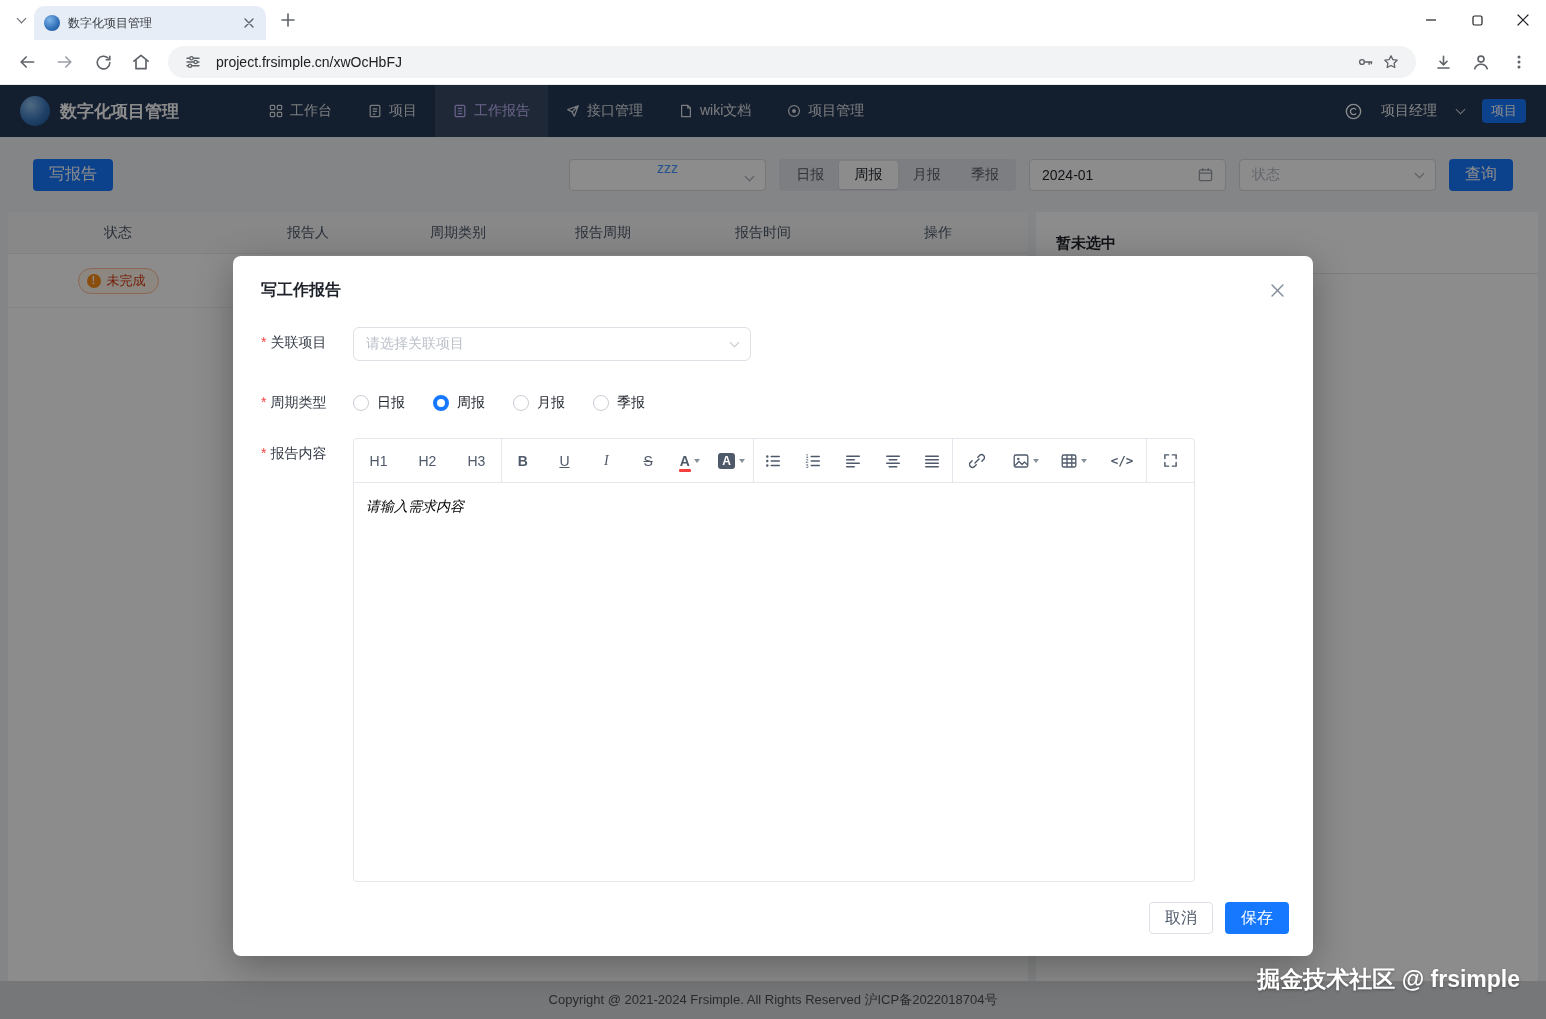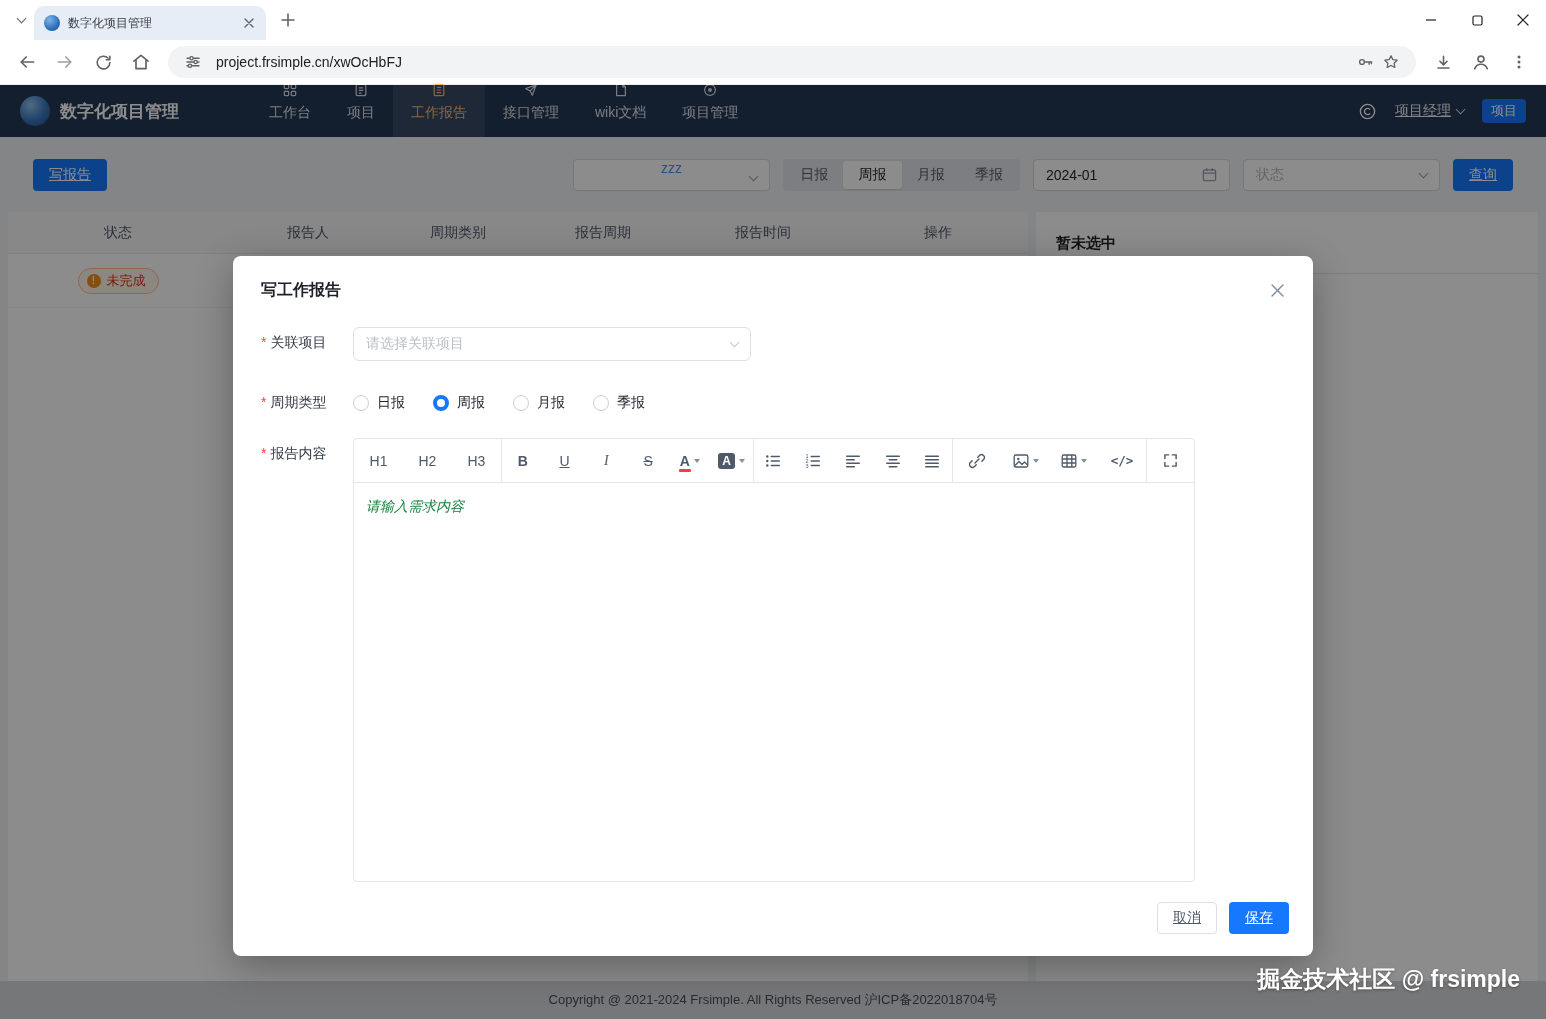--- a/index.html
+++ b/index.html
@@ -25,29 +25,29 @@
   .url { flex:1; font-size:14px; color:#202124; margin-left:10px; white-space:nowrap; overflow:hidden; }
   .ab-icon { width:26px; height:26px; display:flex; align-items:center; justify-content:center; flex:none; }
 
   
   .app { position:absolute; left:0; top:85px; width:1546px; height:934px; display:flex; flex-direction:column; background:#f0f2f5; }
 
   .app-header { height:52px; background:#243754; display:flex; align-items:center; padding:0 20px; flex:none; }
   .logo { width:30px; height:30px; border-radius:50%; background:radial-gradient(circle at 35% 30%, #8fc0ee, #3b78bd 55%, #1d4f8c); flex:none; }
   .app-title { color:#ffffff; font-size:17px; font-weight:700; margin-left:10px; white-space:nowrap; }
   .nav { display:flex; align-items:center; height:52px; margin-left:72px; }
-  .nav-item { height:56px; display:flex; align-items:center; gap:7px; padding:0 18px; color:rgba(255,255,255,0.85); font-size:14px; cursor:pointer; white-space:nowrap;flex-direction:column; }
-  .nav-item.active { color:#fdba74; background:rgba(255,255,255,0.09); }
+  .nav-item { height:56px; display:flex; align-items:center; gap:7px; padding:0 18px; color:rgba(255,255,255,0.85); font-size:14px; cursor:pointer; white-space:nowrap; }
+  .nav-item.active { color:#c4b5fd; background:rgba(255,255,255,0.09); }
   .hdr-right { margin-left:auto; display:flex; align-items:center; gap:18px; }
-  .role { color:rgba(255,255,255,0.92); font-size:14px; display:flex; align-items:center; gap:6px; white-space:nowrap;text-decoration:underline; }
+  .role { color:rgba(255,255,255,0.92); font-size:14px; display:flex; align-items:center; gap:20px; white-space:nowrap; }
   .chev-w { width:7px; height:7px; border-right:1.5px solid rgba(255,255,255,0.8); border-bottom:1.5px solid rgba(255,255,255,0.8); transform:rotate(45deg); margin-top:-4px; }
   .role-badge { background:#1677ff; color:#fff; font-size:13px; padding:3px 9px; border-radius:4px; white-space:nowrap; }
 
   .filter-bar { height:75px; display:flex; align-items:center; padding:0 33px; flex:none; }
-  .btn { height:32px; border-radius:4px; display:inline-flex; align-items:center; justify-content:center; font-size:14px; cursor:pointer;text-decoration:underline; }
+  .btn { height:32px; border-radius:4px; display:inline-flex; align-items:center; justify-content:center; font-size:16px; cursor:pointer; }
   .btn-primary { background:#1677ff; color:#fff; border:none; padding:0 16px; }
   .filter-right { margin-left:auto; display:flex; align-items:center; gap:13px; }
   .sel { height:32px; background:#fff; border:1px solid #d9d9d9; border-radius:4px; display:flex; align-items:center; padding:0 12px; font-size:14px; }
   .sel .chev-g { margin-left:auto; width:7px; height:7px; border-right:1.5px solid #9aa0aa; border-bottom:1.5px solid #9aa0aa; transform:rotate(45deg); margin-top:-3px; }
   .seg { width:237px; height:32px; background:#e4e6eb; border-radius:4px; display:flex; padding:2px; }
   .seg-item { flex:1; display:flex; align-items:center; justify-content:center; font-size:14px; color:#555b66; border-radius:3px; cursor:pointer; white-space:nowrap; }
   .seg-item.selected { background:#ffffff; color:#1f2329; box-shadow:0 1px 2px rgba(0,0,0,0.1); }
 
   .content { flex:1; display:flex; padding:0 8px; gap:8px; overflow:hidden; }
   .table-panel { flex:1; background:#ffffff; border-radius:2px; overflow:hidden; }
@@ -84,21 +84,21 @@
   .ed-group { display:flex; border-right:1px solid #e5e6eb;justify-content:space-between; }
   .g1{width:148px} .g2{width:252px} .g3{width:200px} .g4{width:194px} .g5{width:47px; border-right:none;}
   .ed-btn { flex:1; height:43px; display:flex; align-items:center; justify-content:center; color:#4e5969; font-size:14px; cursor:pointer; }
   .ed-btn .b{font-weight:700} .ed-btn .u{text-decoration:underline} .ed-btn .i{font-style:italic; font-family:"Liberation Serif",serif;} .ed-btn .s{text-decoration:line-through}
   .fontA { position:relative; font-weight:600; }
   .fontA::after { content:""; position:absolute; left:-1px; right:-1px; bottom:-3px; height:3px; background:#f53f3f; border-radius:1px; }
   .bgA { background:#4e5969; color:#fff; font-weight:600; font-size:12px; padding:1px 4px; border-radius:3px; }
   .caret { width:0; height:0; border-left:3.5px solid transparent; border-right:3.5px solid transparent; border-top:4px solid #86909c; margin-left:4px; }
   .codebtn { font-family:"DejaVu Sans Mono",monospace; font-size:12.5px; font-weight:700; }
   .ed-body { height:398px; padding:14px 12px; }
-  .ed-placeholder { color:#15803d; font-size:14px; font-style:italic; }
+  .ed-placeholder { color:#000000; font-size:14px; font-style:italic; }
   .modal-foot { position:absolute; right:24px; bottom:22px; display:flex; gap:12px; }
   .btn-cancel { background:#fff; border:1px solid #dcdfe6; color:#4e5969; padding:0 15px; }
 
   .watermark { position:absolute; right:26px; bottom:24px; z-index:200; color:#ffffff; font-size:23px; font-weight:600; text-shadow:0 1px 3px rgba(0,0,0,0.35); white-space:nowrap; }
 </style>
 </head>
 <body>
 
 <div class="tabstrip">
   <div class="tab-search">

